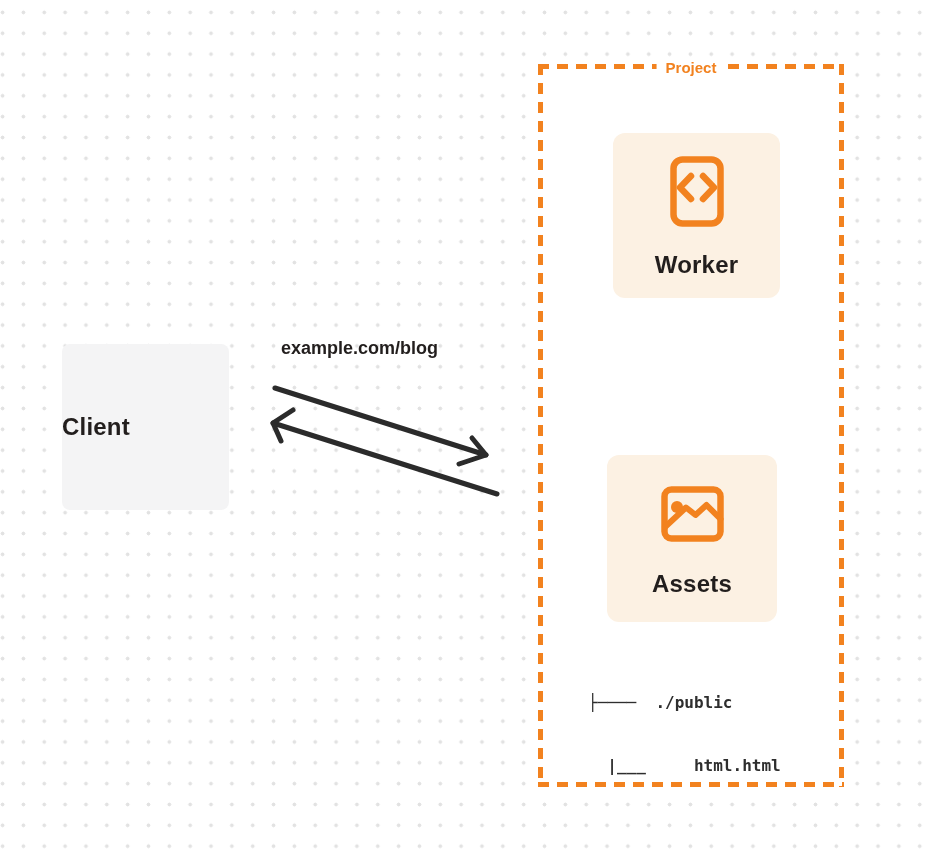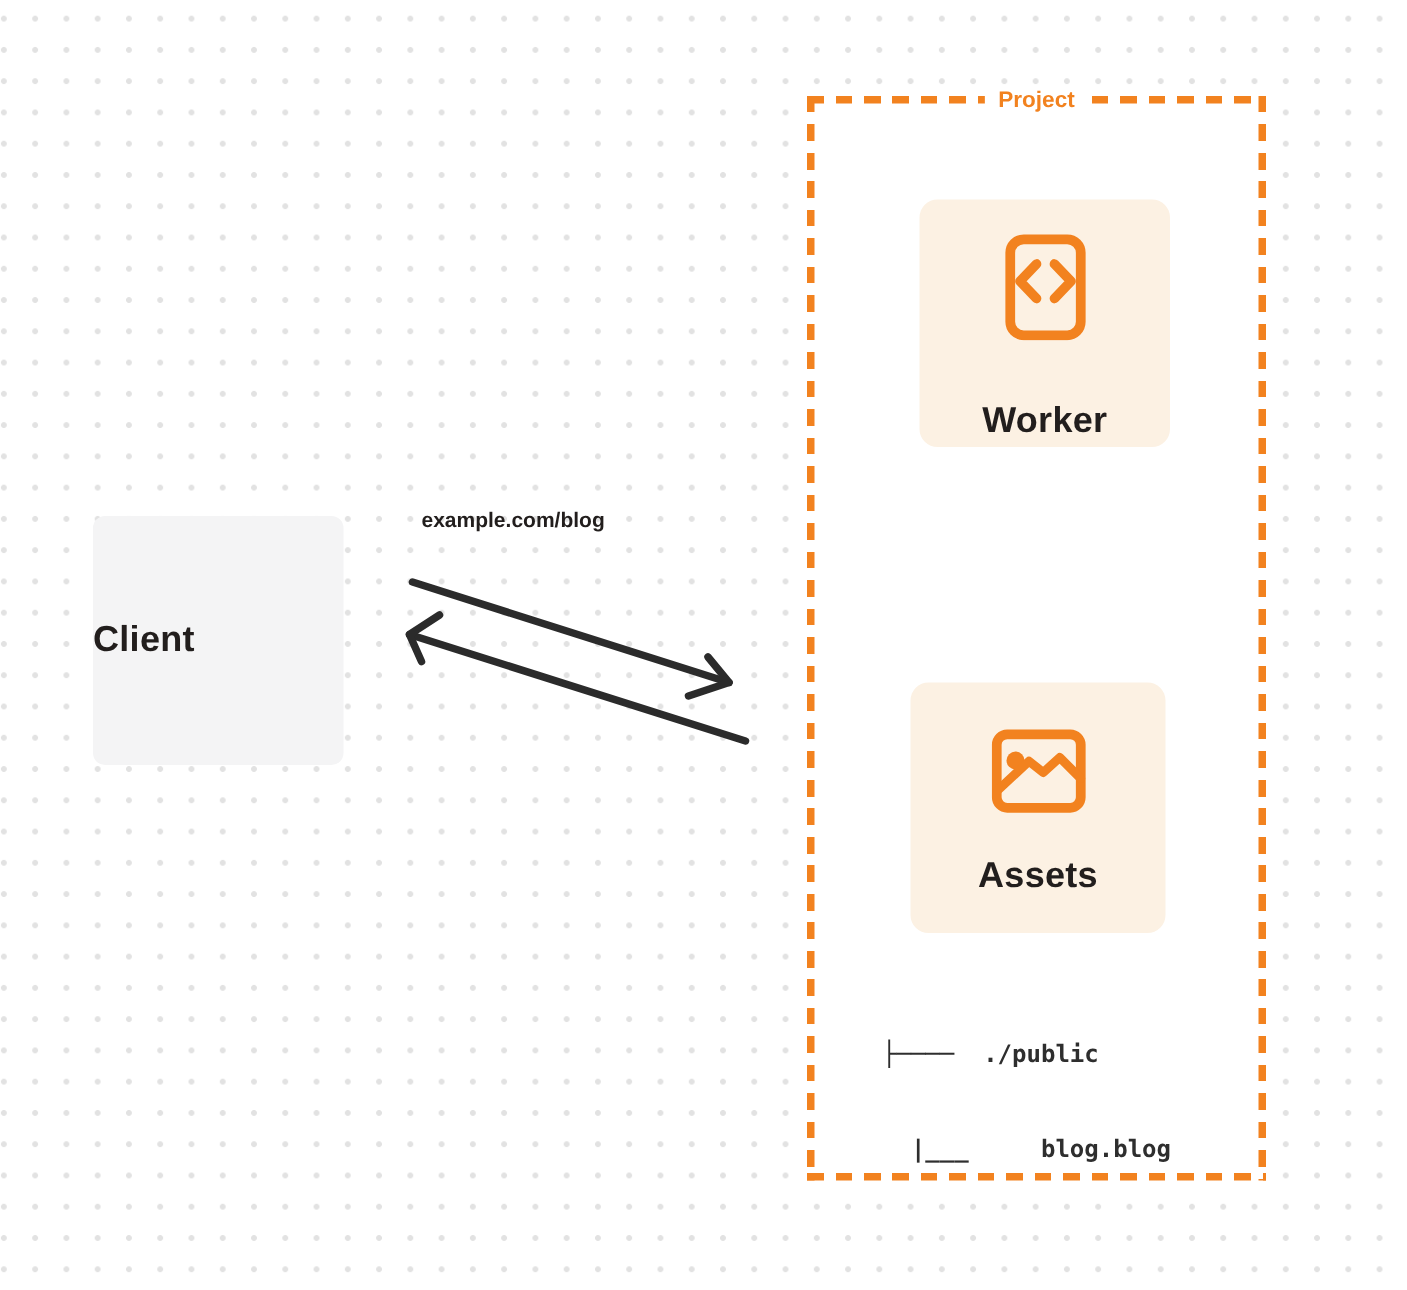--- a/index.html
+++ b/index.html
@@ -27,21 +27,21 @@
 
   .client-box{
     position:absolute;left:62px;top:344px;width:167px;height:166px;
     background:var(--client-bg);border-radius:8px;
     display:flex;align-items:center;justify-content:flex-start;
   }
   .box-label{font-size:24px;font-weight:700;color:var(--heading-text);letter-spacing:.2px;}
 
   .request-label{
     position:absolute;left:281px;top:338px;
-    font-size:14px;font-weight:700;color:var(--heading-text);
+    font-size:18px;font-weight:700;color:var(--heading-text);
   }
 
   .project-box{
     position:absolute;left:538px;top:64px;width:306px;height:723px;
     background:#ffffff;
   }
   .dash{position:absolute;}
   .dash-top,.dash-bottom{left:0;right:0;height:5px;
     background:repeating-linear-gradient(90deg, var(--accent) 0 11px, transparent 11px 19px);}
   .dash-top{top:0;}
@@ -54,21 +54,21 @@
   .project-label{
     position:absolute;left:50%;top:2.5px;transform:translate(-50%,-50%);
     background:#ffffff;padding:0 9px;
     font-size:15px;font-weight:700;color:var(--accent);white-space:nowrap;
   }
 
   .card{
     position:absolute;background:var(--card-bg);border-radius:12px;
     display:flex;flex-direction:column;align-items:center;
   }
-  .worker-card{left:75px;top:69px;width:167px;height:165px;gap:16px;}
+  .worker-card{left:75px;top:69px;width:167px;height:165px;}
   .worker-card .icon{margin-top:23px;}
   .worker-card .box-label{margin-top:24px;}
   .assets-card{left:69px;top:391px;width:170px;height:167px;}
   .assets-card .icon{margin-top:31px;}
   .assets-card .box-label{margin-top:28px;}
 
   .accent-stroke{stroke:var(--accent);}
   .accent-fill{fill:var(--accent);}
 
   .file-tree{
@@ -117,18 +117,18 @@
       <svg class="icon" width="63" height="56" viewBox="0 0 63 56">
         <rect x="3.5" y="3.5" width="56" height="49" rx="7" class="accent-stroke" fill="none" stroke-width="6.5"></rect>
         <circle cx="16" cy="21" r="6" class="accent-fill"></circle>
         <path d="M4 41 L25 21.5 L34.5 29 L45.5 19 L59.5 33" class="accent-stroke" fill="none" stroke-width="6" stroke-linecap="round" stroke-linejoin="round"></path>
       </svg>
       <span class="box-label">Assets</span>
     </div>
 
     <div class="file-tree">
       <div class="tree-line">├────  ./public</div>
-      <div class="tree-line">  |___     blog.blog</div>
+      <div class="tree-line">  |___     html.html</div>
       
     </div>
   </div>
 
 </div>
 
 </body></html>

